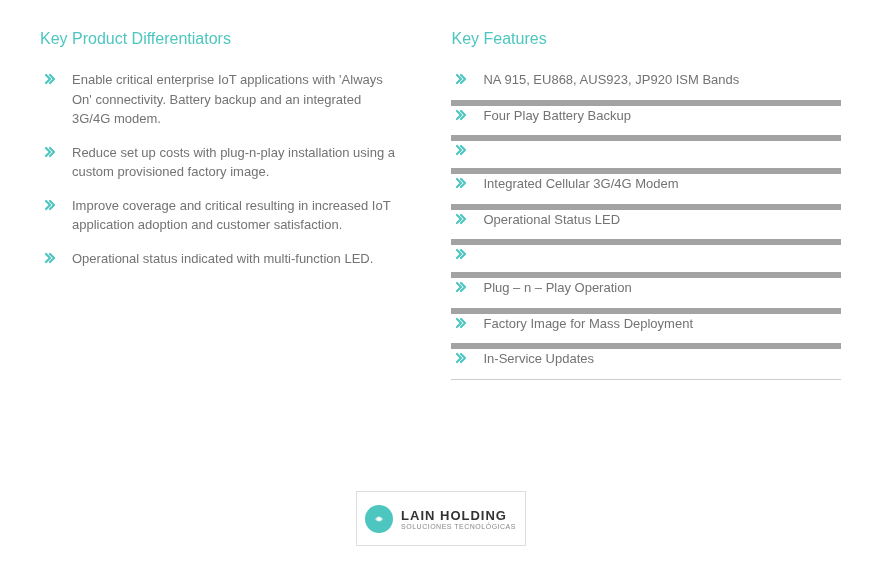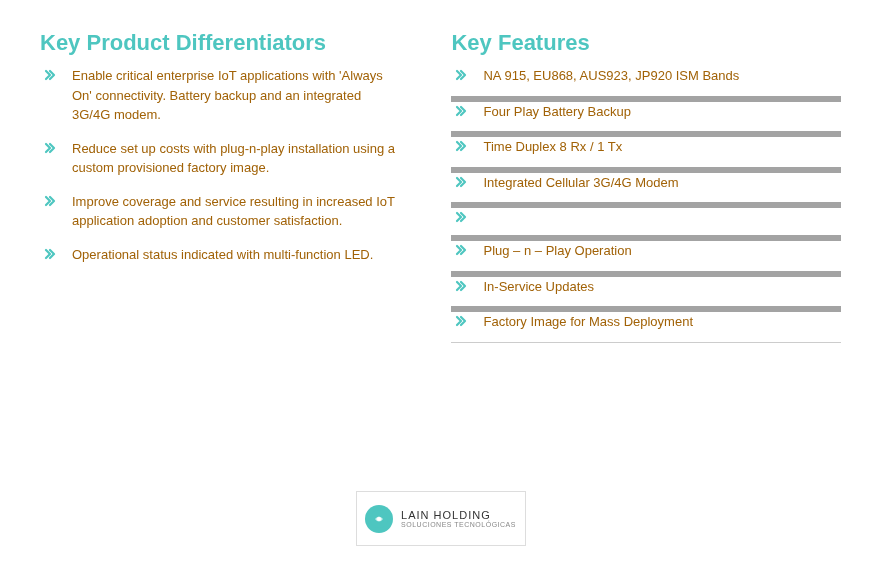--- a/index.html
+++ b/index.html
@@ -28,35 +28,35 @@
       padding-right: 40px;
     }
 
     .right-column {
       width: 441px;
       padding-left: 10px;
     }
 
     .section-title {
       color: #4ec6c0;
-      font-size: 22px;
-      font-weight: 700;
-      margin-bottom: 10px;
+      font-size: 16px;
+      font-weight: 400;
+      margin-bottom: 22px;
     }
 
     .feature-list {
       list-style: none;
     }
 
     .feature-list li {
       display: flex;
       align-items: flex-start;
       margin-bottom: 14px;
       font-size: 13px;
-      color: #a16207;
+      color: #737373;
       line-height: 1.5;
     }
 
     .bullet-icon {
       display: inline-flex;
       align-items: center;
       justify-content: center;
       min-width: 22px;
       margin-right: 10px;
       margin-top: 1px;
@@ -109,22 +109,22 @@
       font-size: 14px;
       font-weight: bold;
     }
 
     .logo-text-block {
       display: flex;
       flex-direction: column;
     }
 
     .logo-text-main {
-      font-size: 11px;
-      font-weight: normal;
+      font-size: 13px;
+      font-weight: bold;
       color: #333;
       letter-spacing: 1px;
     }
 
     .logo-text-sub {
       font-size: 7px;
       color: #888;
       letter-spacing: 0.5px;
     }
   </style>
@@ -154,21 +154,21 @@
           </span>
           <span>Reduce set up costs with plug-n-play installation using a custom provisioned factory image.</span>
         </li>
         <li>
           <span class="bullet-icon">
             <svg viewBox="0 0 16 16" fill="none" xmlns="http://www.w3.org/2000/svg">
       <path d="M3 4 L7 8 L3 12" stroke="#4ec6c0" stroke-width="2.2" stroke-linecap="round" stroke-linejoin="round" fill="none"></path>
       <path d="M7 4 L11 8 L7 12" stroke="#4ec6c0" stroke-width="2.2" stroke-linecap="round" stroke-linejoin="round" fill="none"></path>
     </svg>
           </span>
-          <span>Improve coverage and service resulting in increased IoT application adoption and customer satisfaction.</span>
+          <span>Improve coverage and critical resulting in increased IoT application adoption and customer satisfaction.</span>
         </li>
         <li>
           <span class="bullet-icon">
             <svg viewBox="0 0 16 16" fill="none" xmlns="http://www.w3.org/2000/svg">
       <path d="M3 4 L7 8 L3 12" stroke="#4ec6c0" stroke-width="2.2" stroke-linecap="round" stroke-linejoin="round" fill="none"></path>
       <path d="M7 4 L11 8 L7 12" stroke="#4ec6c0" stroke-width="2.2" stroke-linecap="round" stroke-linejoin="round" fill="none"></path>
     </svg>
           </span>
           <span>Operational status indicated with multi-function LED.</span>
         </li>
@@ -196,65 +196,73 @@
           </span>
           <span>Four Play Battery Backup</span>
         </li>
         <li>
           <span class="bullet-icon">
             <svg viewBox="0 0 16 16" fill="none" xmlns="http://www.w3.org/2000/svg">
       <path d="M3 4 L7 8 L3 12" stroke="#4ec6c0" stroke-width="2.2" stroke-linecap="round" stroke-linejoin="round" fill="none"></path>
       <path d="M7 4 L11 8 L7 12" stroke="#4ec6c0" stroke-width="2.2" stroke-linecap="round" stroke-linejoin="round" fill="none"></path>
     </svg>
           </span>
-          <span>Time Duplex 8 Rx / 1 Tx</span>
         </li>
         <li>
           <span class="bullet-icon">
             <svg viewBox="0 0 16 16" fill="none" xmlns="http://www.w3.org/2000/svg">
       <path d="M3 4 L7 8 L3 12" stroke="#4ec6c0" stroke-width="2.2" stroke-linecap="round" stroke-linejoin="round" fill="none"></path>
       <path d="M7 4 L11 8 L7 12" stroke="#4ec6c0" stroke-width="2.2" stroke-linecap="round" stroke-linejoin="round" fill="none"></path>
     </svg>
           </span>
           <span>Integrated Cellular 3G/4G Modem</span>
         </li>
         <li>
           <span class="bullet-icon">
             <svg viewBox="0 0 16 16" fill="none" xmlns="http://www.w3.org/2000/svg">
       <path d="M3 4 L7 8 L3 12" stroke="#4ec6c0" stroke-width="2.2" stroke-linecap="round" stroke-linejoin="round" fill="none"></path>
       <path d="M7 4 L11 8 L7 12" stroke="#4ec6c0" stroke-width="2.2" stroke-linecap="round" stroke-linejoin="round" fill="none"></path>
     </svg>
           </span>
+          <span>Operational Status LED</span>
+        </li>
+        <li>
+          <span class="bullet-icon">
+            <svg viewBox="0 0 16 16" fill="none" xmlns="http://www.w3.org/2000/svg">
+      <path d="M3 4 L7 8 L3 12" stroke="#4ec6c0" stroke-width="2.2" stroke-linecap="round" stroke-linejoin="round" fill="none"></path>
+      <path d="M7 4 L11 8 L7 12" stroke="#4ec6c0" stroke-width="2.2" stroke-linecap="round" stroke-linejoin="round" fill="none"></path>
+    </svg>
+          </span>
         </li>
         <li>
           <span class="bullet-icon">
             <svg viewBox="0 0 16 16" fill="none" xmlns="http://www.w3.org/2000/svg">
       <path d="M3 4 L7 8 L3 12" stroke="#4ec6c0" stroke-width="2.2" stroke-linecap="round" stroke-linejoin="round" fill="none"></path>
       <path d="M7 4 L11 8 L7 12" stroke="#4ec6c0" stroke-width="2.2" stroke-linecap="round" stroke-linejoin="round" fill="none"></path>
     </svg>
           </span>
           <span>Plug – n – Play Operation</span>
         </li>
         <li>
           <span class="bullet-icon">
             <svg viewBox="0 0 16 16" fill="none" xmlns="http://www.w3.org/2000/svg">
       <path d="M3 4 L7 8 L3 12" stroke="#4ec6c0" stroke-width="2.2" stroke-linecap="round" stroke-linejoin="round" fill="none"></path>
       <path d="M7 4 L11 8 L7 12" stroke="#4ec6c0" stroke-width="2.2" stroke-linecap="round" stroke-linejoin="round" fill="none"></path>
     </svg>
           </span>
+          <span>Factory Image for Mass Deployment</span>
+        </li>
+        <li>
+          <span class="bullet-icon">
+            <svg viewBox="0 0 16 16" fill="none" xmlns="http://www.w3.org/2000/svg">
+      <path d="M3 4 L7 8 L3 12" stroke="#4ec6c0" stroke-width="2.2" stroke-linecap="round" stroke-linejoin="round" fill="none"></path>
+      <path d="M7 4 L11 8 L7 12" stroke="#4ec6c0" stroke-width="2.2" stroke-linecap="round" stroke-linejoin="round" fill="none"></path>
+    </svg>
+          </span>
           <span>In-Service Updates</span>
-        </li>
-        <li>
-          <span class="bullet-icon">
-            <svg viewBox="0 0 16 16" fill="none" xmlns="http://www.w3.org/2000/svg">
-      <path d="M3 4 L7 8 L3 12" stroke="#4ec6c0" stroke-width="2.2" stroke-linecap="round" stroke-linejoin="round" fill="none"></path>
-      <path d="M7 4 L11 8 L7 12" stroke="#4ec6c0" stroke-width="2.2" stroke-linecap="round" stroke-linejoin="round" fill="none"></path>
-    </svg>
-          </span>
-          <span>Factory Image for Mass Deployment</span>
         </li>
       </ul>
   </div>
 </div>
 
 <div class="logo-container">
   <div class="logo-inner">
     <div class="logo-icon">
       <svg width="18" height="18" viewBox="0 0 18 18" fill="none">
         <circle cx="9" cy="9" r="9" fill="#4ec6c0"></circle>

